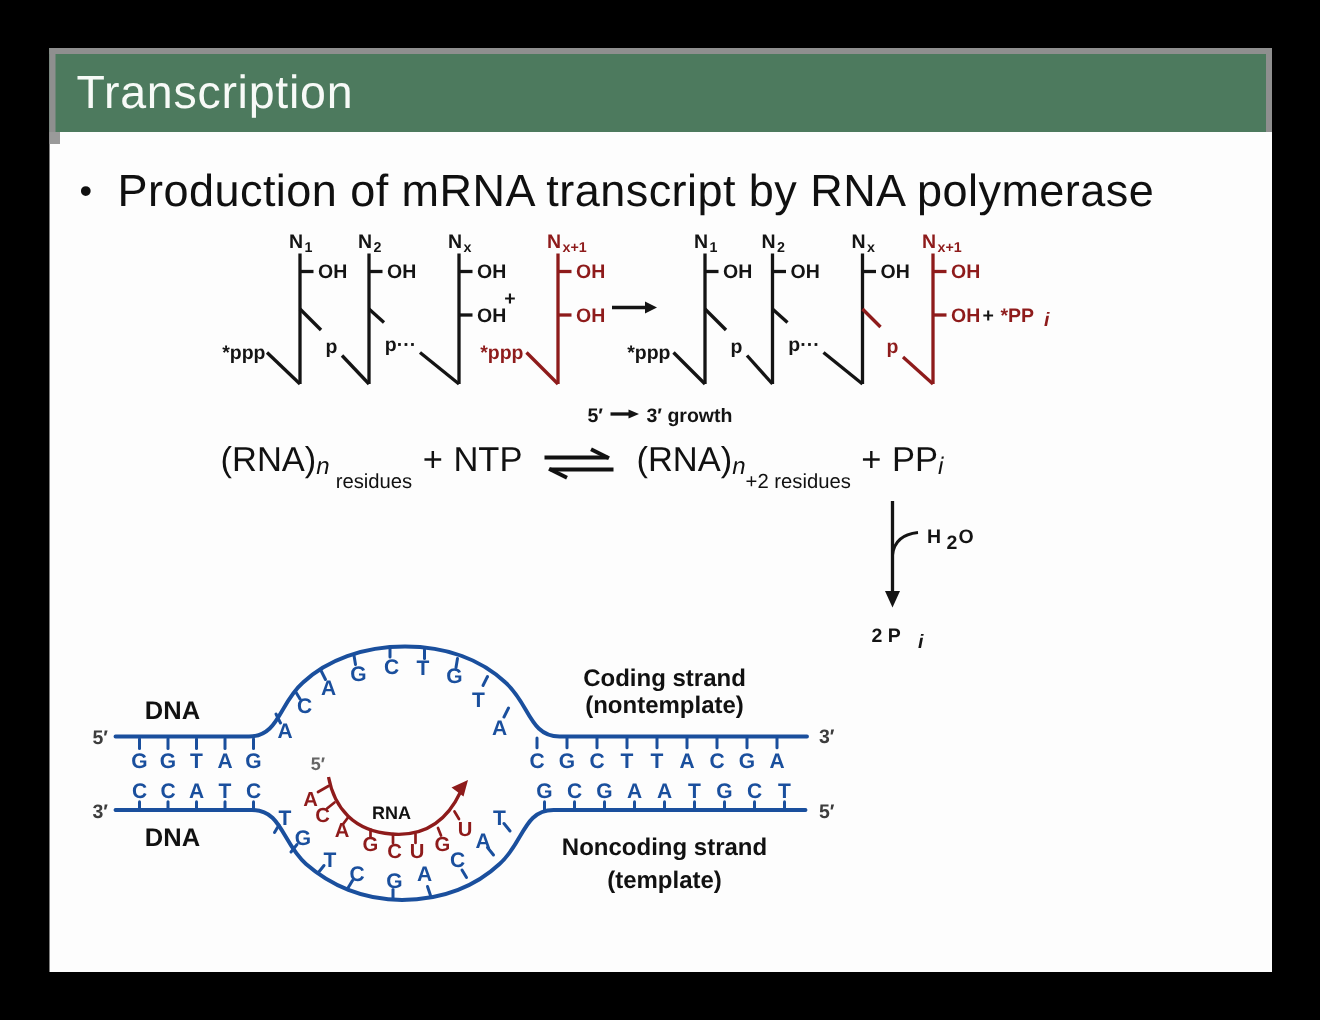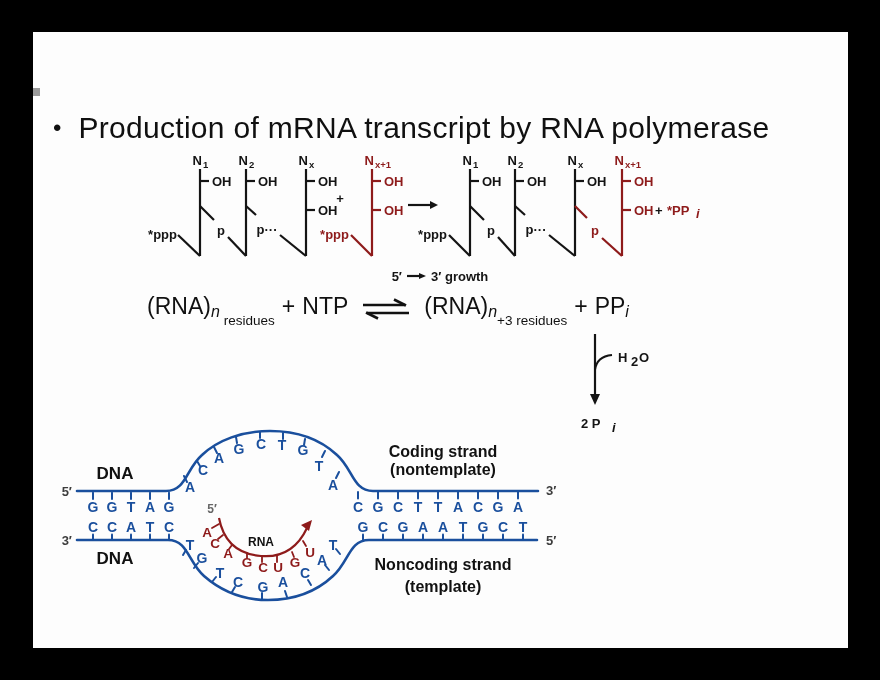--- a/index.html
+++ b/index.html
@@ -36,20 +36,23 @@
   #eq .si{font-size:16px;font-style:italic;position:relative;top:10px;}
   #eq .plus{margin:0 7px;}
   #eq svg{position:relative;top:5px;margin:0 12px;}
 </style>
 </head>
 <body>
 
 <div id="stage">
  <div id="slide">
 
+  <div id="hdr">
+    <div class="t">Transcription</div>
+  </div>
   <div id="hdr-nub"></div>
 
   <div id="bullet-row">
     <span class="dot">•</span>
     <span class="txt">Production of mRNA transcript by RNA polymerase</span>
   </div>
 
   <svg style="left:117px;top:118px;width:565px;height:140px" viewBox="0 0 565 140">
 
     <g>
@@ -155,21 +158,21 @@
     <span class="plus">+</span>
     <span>NTP</span>
     <svg width="52" height="22" viewBox="0 0 52 22">
       <line x1="3" y1="7" x2="45" y2="7" stroke="#111" stroke-width="2.6"></line>
       <line x1="34" y1="1.5" x2="46" y2="7.5" stroke="#111" stroke-width="2.6"></line>
       <line x1="7" y1="15" x2="49" y2="15" stroke="#111" stroke-width="2.6"></line>
       <line x1="18" y1="20.5" x2="6" y2="14.5" stroke="#111" stroke-width="2.6"></line>
     </svg>
     <span>(RNA)</span>
     <span class="si">n</span>
-    <span class="s">+3 residues</span>
+    <span class="s">+2 residues</span>
     <span class="plus">+</span>
     <span>PP</span>
     <span class="si">i</span>
   </div>
 
   <svg style="left:542px;top:300px;width:115px;height:105px" viewBox="0 0 115 105">
     <g>
       <line x1="20" y1="2" x2="20" y2="64" stroke="#141414" stroke-width="2.2"></line>
       <polygon points="20,73 15,62 25,62" fill="#141414"></polygon>
       <path d="M 20 38 C 21 29 27 24 37 23" fill="none" stroke="#141414" stroke-width="2"></path>

